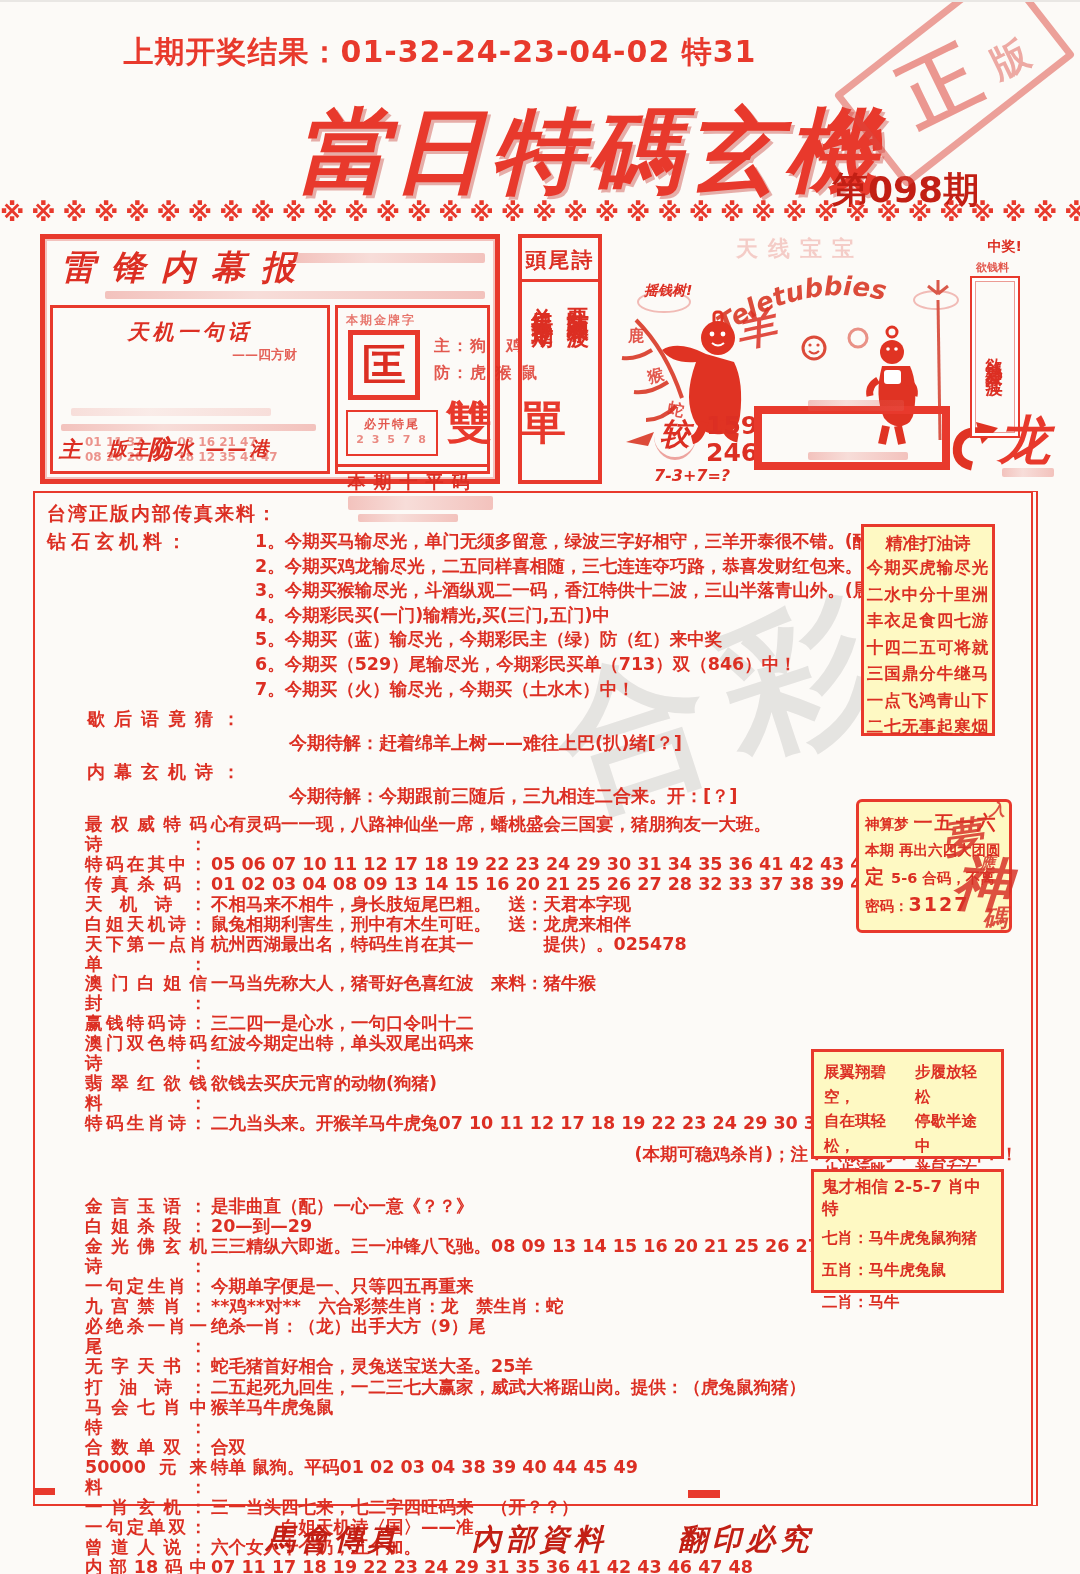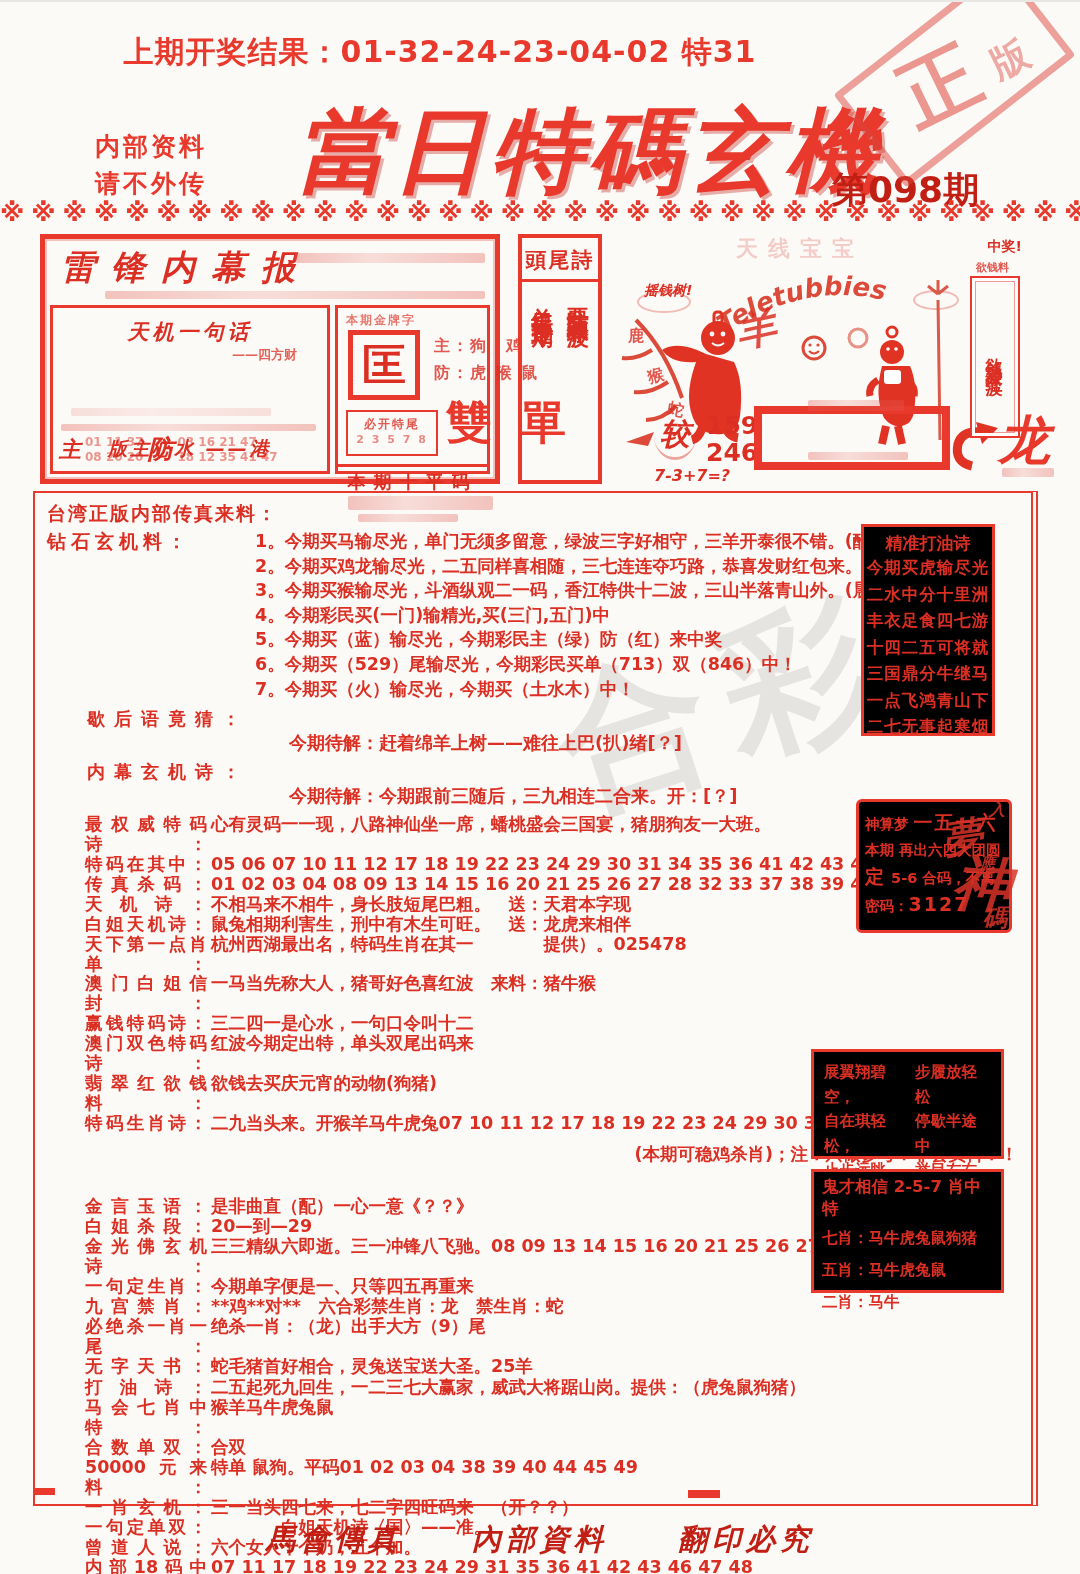--- a/index.html
+++ b/index.html
@@ -97,21 +97,21 @@
   .rlabel{margin:6px 0 0 40px;font-size:18px;font-weight:900;letter-spacing:9px;}
   .solve{margin-left:242px;font-size:18px;font-weight:bold;line-height:23px;}
   .main-lines{margin-top:8px;}
   .line{display:flex;font-size:17.5px;font-weight:bold;line-height:19.9px;}
   .line .lbl{flex:none;width:122px;margin-left:38px;text-align:justify;text-align-last:justify;font-weight:900;}
   .line .txt{padding-left:4px;white-space:nowrap;}
   .note{text-align:right;padding-right:14px;margin-top:8px;font-size:17.5px;font-weight:900;}
   .lower{margin-top:30px;}
   .lower .line{line-height:20.1px;}
 
-  .sidebox{position:absolute;border:3px solid var(--red2);background:#000000;}
+  .sidebox{position:absolute;border:3px solid var(--red2);background:#fef9c3;}
   .jingzhun{right:36px;top:31px;width:134px;height:212px;text-align:center;padding-top:5px;}
   .jingzhun .t{font-size:17px;font-weight:900;}
   .jingzhun .p{font-size:16.5px;font-weight:900;line-height:26.5px;letter-spacing:1px;}
   .shensuan{right:19px;top:306px;width:156px;height:134px;border-radius:6px;padding:7px 6px;}
   .shensuan .row{font-size:14.5px;font-weight:bold;line-height:26px;white-space:nowrap;}
   .shensuan .b{font-weight:900;}
   .shensuan .big{font-size:19px;letter-spacing:2px;}
   .deco{position:absolute;font-weight:900;font-style:italic;color:rgba(215,50,40,.85);}
   .d-ru{right:4px;top:-2px;font-size:16px;}
   .d-meng{right:26px;top:8px;font-size:40px;transform:rotate(-8deg);}
@@ -130,24 +130,20 @@
     font-size:29px;font-weight:700;font-style:italic;color:var(--deep);letter-spacing:5px;}
 
   svg text{font-family:"DejaVu Sans",sans-serif;}
 </style>
 </head>
 <body>
 
 <div class="page">
 
   <div class="prev-line">上期开奖结果：01-32-24-23-04-02  特31</div>
-  <div class="mast-note">
-    <div>内部资料</div>
-    <div>请不外传</div>
-  </div>
   <div class="main-title">當日特碼玄機</div>
   <div class="issue">第098期</div>
   <div class="stamp">
     <span class="s1">正</span>
     <span class="s2">版</span>
   </div>
   <div class="flower-row">※※※※※※※※※※※※※※※※※※※※※※※※※※※※※※※※※※※※※※</div>
 
   <div class="top-section">
 

